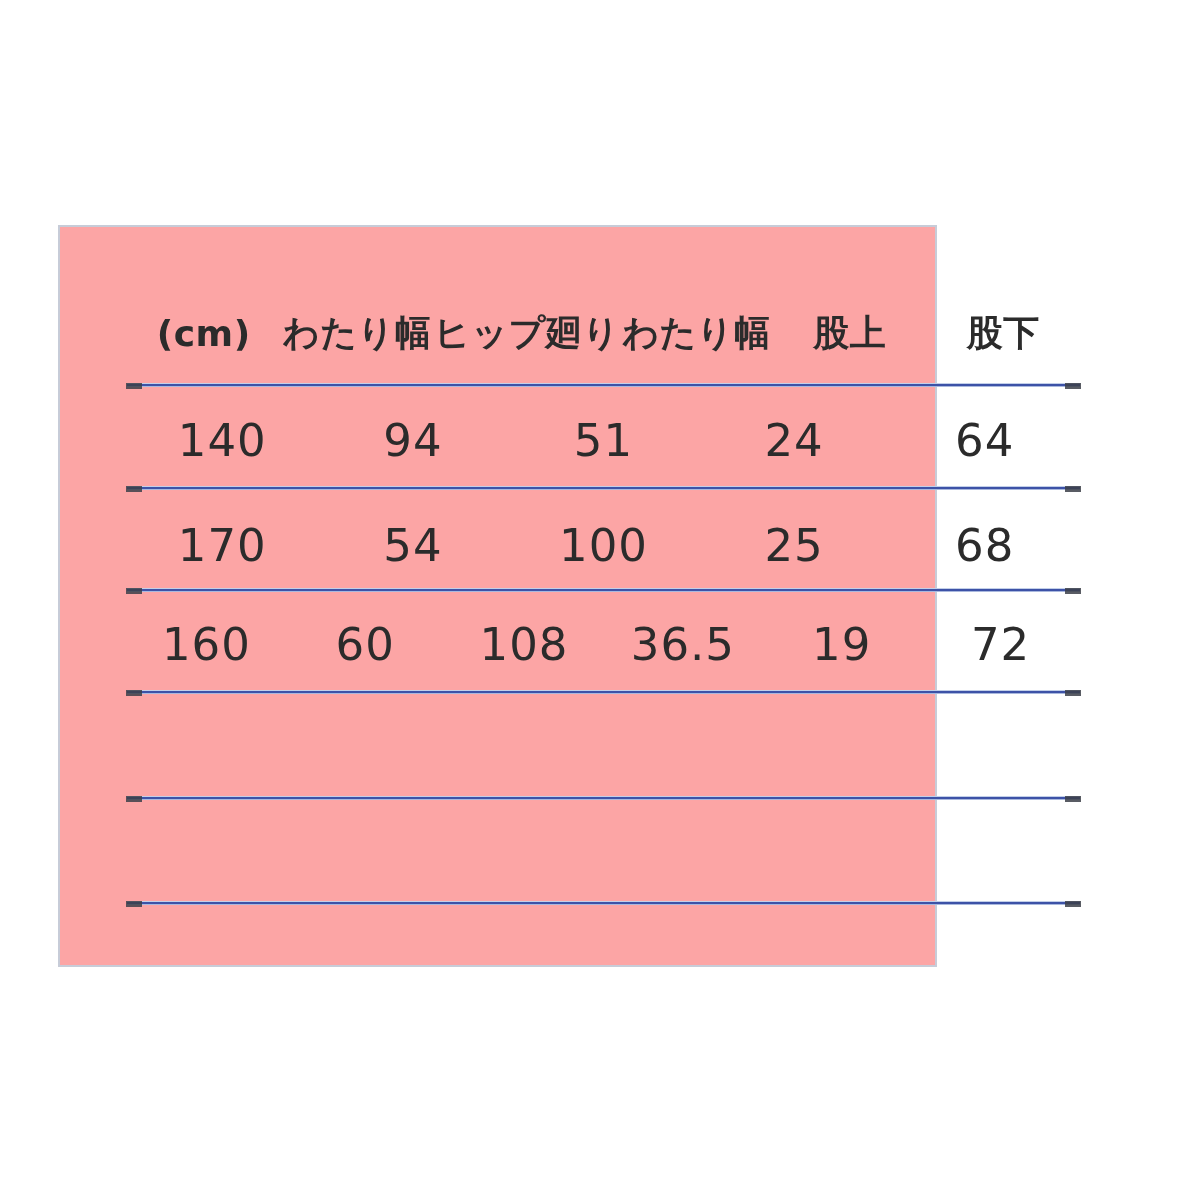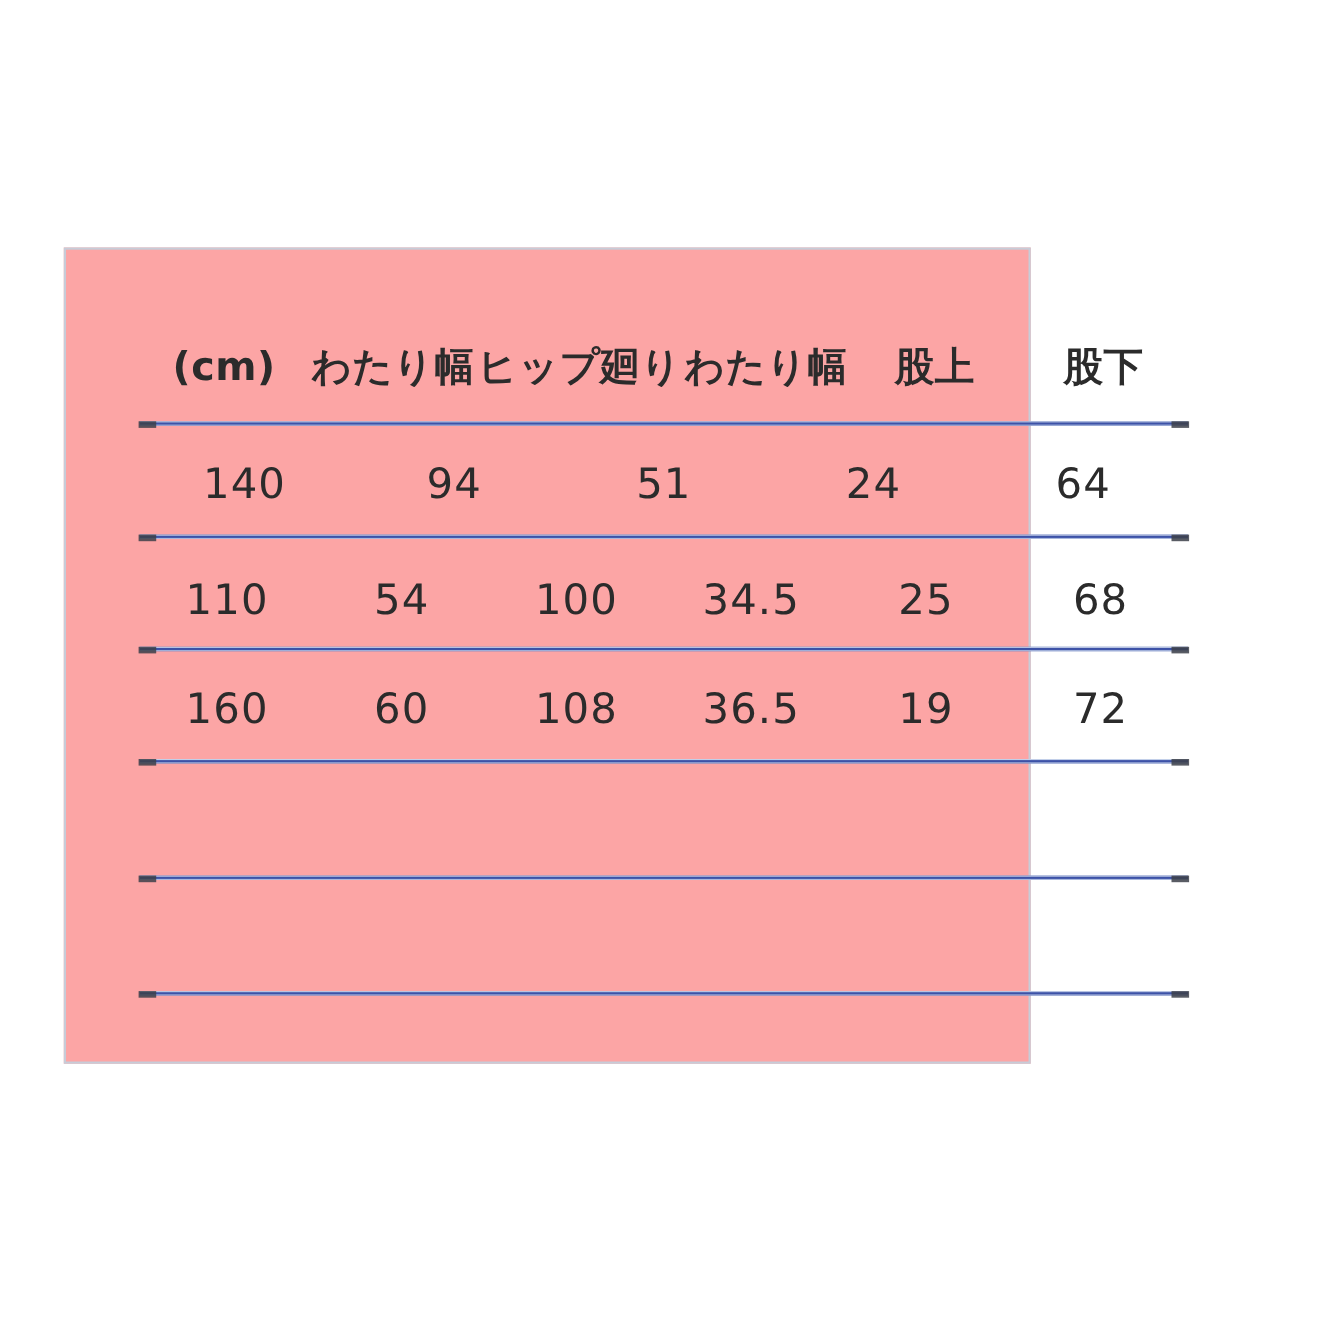--- a/index.html
+++ b/index.html
@@ -29,21 +29,21 @@
     text-align: center;
     white-space: nowrap;
   }
   .header-row { top: 77px; height: 58px; }
   .header-row .cell {
     font-size: 36px;
     font-weight: 600;
     letter-spacing: 0.5px;
   }
   .data-row .cell {
-    font-size: 38px;
+    font-size: 45px;
     font-weight: 400;
     letter-spacing: 1px;
   }
   .row-1 { top: 183px; }
   .row-2 { top: 288px; }
   .row-3 { top: 387px; justify-content: space-between; }
 
   .divider {
     position: absolute;
     left: 67px; width: 953px; height: 4px;
@@ -88,24 +88,23 @@
       <span class="cell">140</span>
       <span class="cell">94</span>
       <span class="cell">51</span>
       <span class="cell">24</span>
       <span class="cell">64</span>
     </div>
 
     <div class="divider d-2"></div>
 
     <div class="trow data-row row-2">
-      <span class="cell">110</span>
+      <span class="cell">170</span>
       <span class="cell">54</span>
       <span class="cell">100</span>
-      <span class="cell">34.5</span>
       <span class="cell">25</span>
       <span class="cell">68</span>
     </div>
 
     <div class="divider d-3"></div>
 
     <div class="trow data-row row-3">
       <span class="cell">160</span>
       <span class="cell">60</span>
       <span class="cell">108</span>

